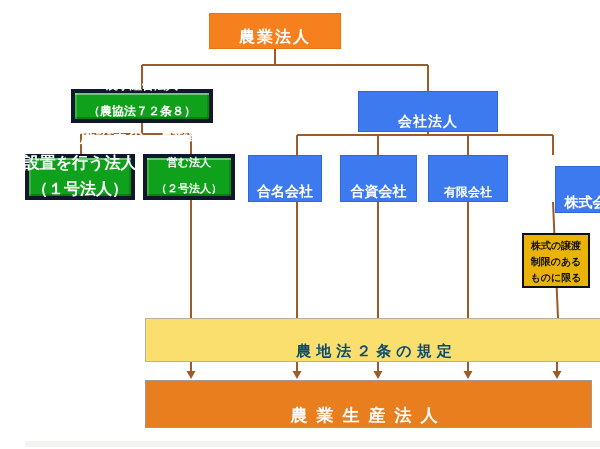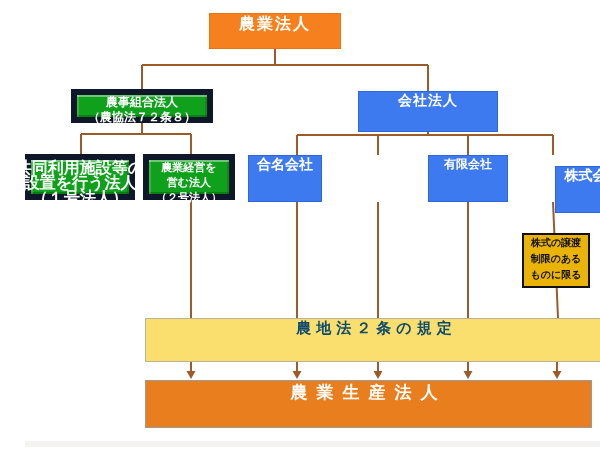--- a/index.html
+++ b/index.html
@@ -5,30 +5,30 @@
   html,body{margin:0;padding:0;}
   body{
     width:600px;height:449px;position:relative;background:#ffffff;
     font-family:"Liberation Sans","DejaVu Sans",sans-serif;
     -webkit-font-smoothing:antialiased;
   }
   .stage{position:absolute;inset:0;width:600px;height:449px;overflow:hidden;}
   svg.connectors{position:absolute;left:0;top:0;z-index:1;}
   .node{
     position:absolute;z-index:2;display:flex;flex-direction:column;
-    align-items:center;justify-content:flex-start;text-align:center;
+    align-items:center;justify-content:flex-end;text-align:center;
     box-sizing:border-box;color:#ffffff;font-weight:bold;
   }
   .node .ln{display:block;white-space:nowrap;}
   
   .n-top{left:209px;top:13px;width:132px;height:36px;background:#f6801d;border:1px solid #e87412;font-size:16px;letter-spacing:2px;}
   
-  .green{background:#0fa11c;border:6px solid #0f172a;
+  .green{background:#0fa11c;border:4px solid #0f172a;
     box-shadow:inset 0 2px 0 rgba(255,255,255,.40),inset 2px 0 0 rgba(255,255,255,.18),
-               inset 0 -2px 0 rgba(0,70,0,.38),inset -2px 0 0 rgba(0,70,0,.25);}
+               inset 0 -2px 0 rgba(0,70,0,.38),inset -2px 0 0 rgba(0,70,0,.25);gap:11px;}
   .n-coop{left:71px;top:89px;width:142px;height:34px;font-size:12px;line-height:15px;}
   .n-coop1{left:25px;top:154px;width:110px;height:46px;font-size:16px;line-height:15px;}
   .n-coop2{left:143px;top:154px;width:92px;height:46px;font-size:11px;line-height:15px;}
   
   .blue{background:#3d7af0;border:1px solid #2f66d8;}
   .n-company{left:358px;top:91px;width:140px;height:41px;font-size:14px;letter-spacing:1px;}
   .n-gomei{left:248px;top:155px;width:74px;height:47px;font-size:14px;}
   .n-goshi{left:340px;top:155px;width:77px;height:47px;font-size:14px;}
   .n-yugen{left:428px;top:155px;width:80px;height:47px;font-size:12px;}
   .n-kabu{left:515px;top:166px;width:75px;height:47px;font-size:14px;margin-left:40px;}
@@ -97,20 +97,23 @@
   </div>
 
   <div class="node blue n-company">
     <span class="ln">会社法人</span>
   </div>
 
   <div class="node blue n-gomei">
     <span class="ln">合名会社</span>
   </div>
 
+  <div class="node blue n-goshi">
+    <span class="ln">合資会社</span>
+  </div>
 
   <div class="node blue n-yugen">
     <span class="ln">有限会社</span>
   </div>
 
   <div class="node blue n-kabu">
     <span class="ln">株式会社</span>
   </div>
 
   <div class="node n-note">

